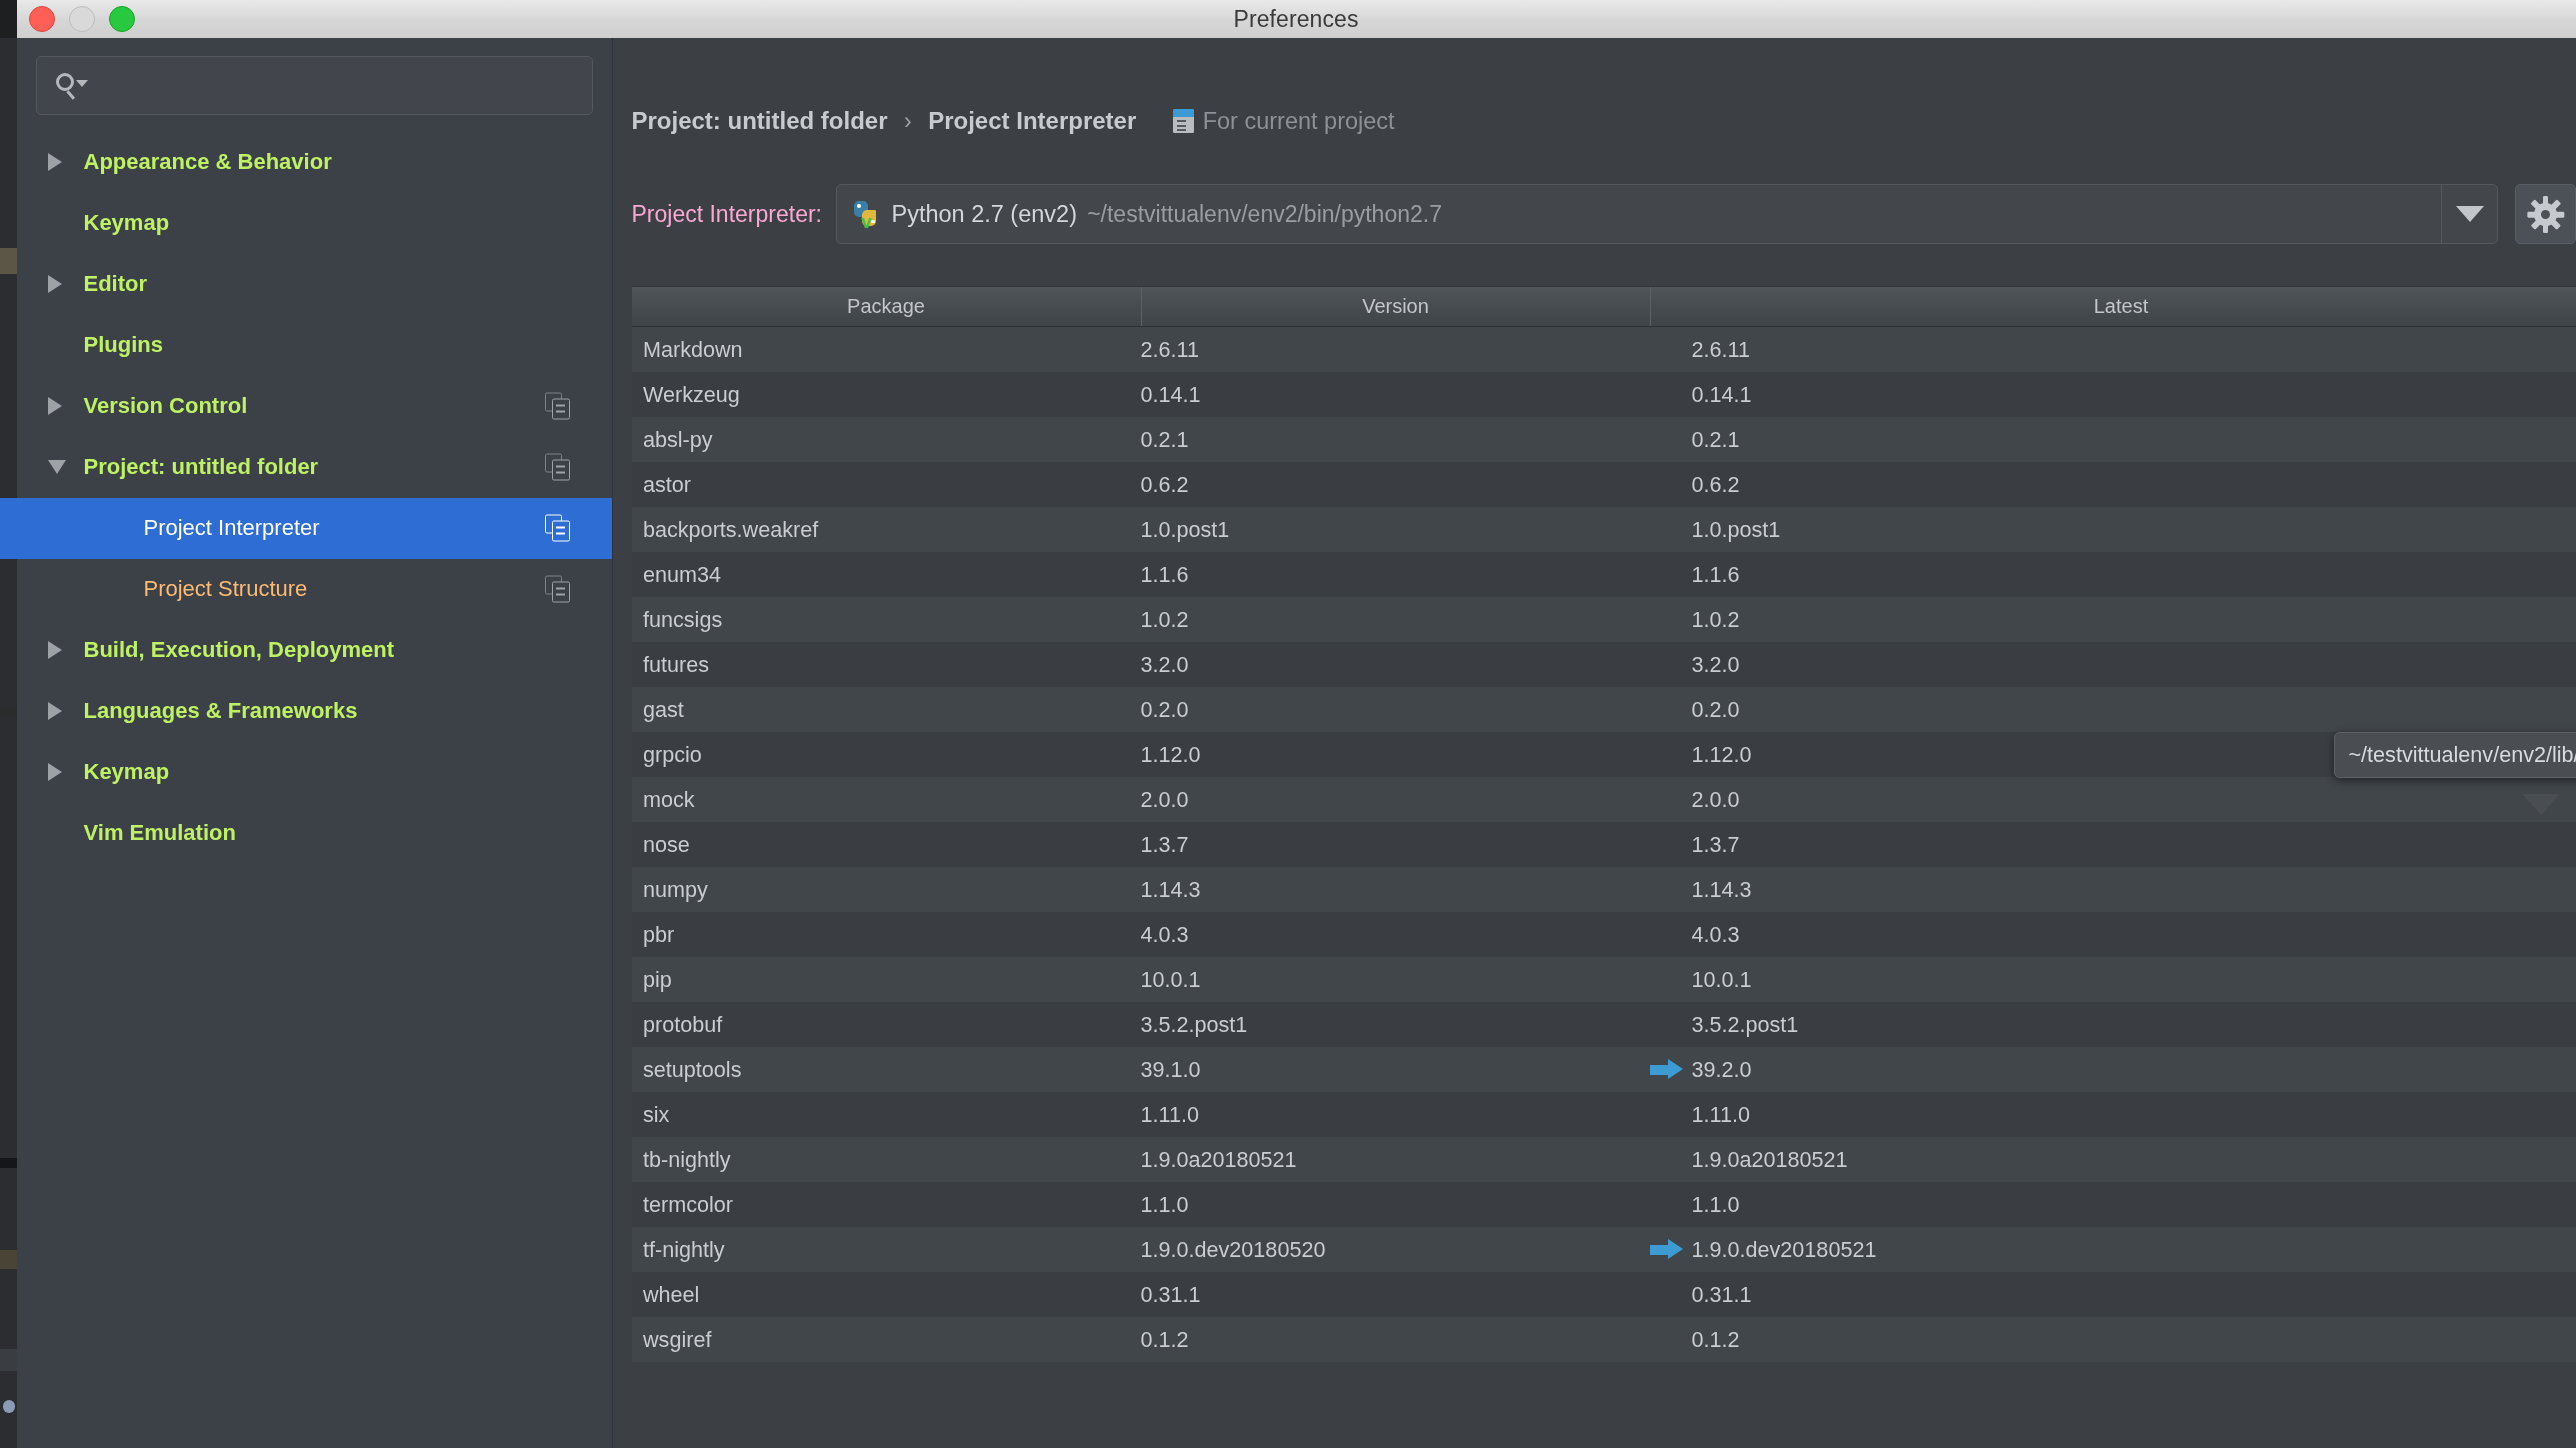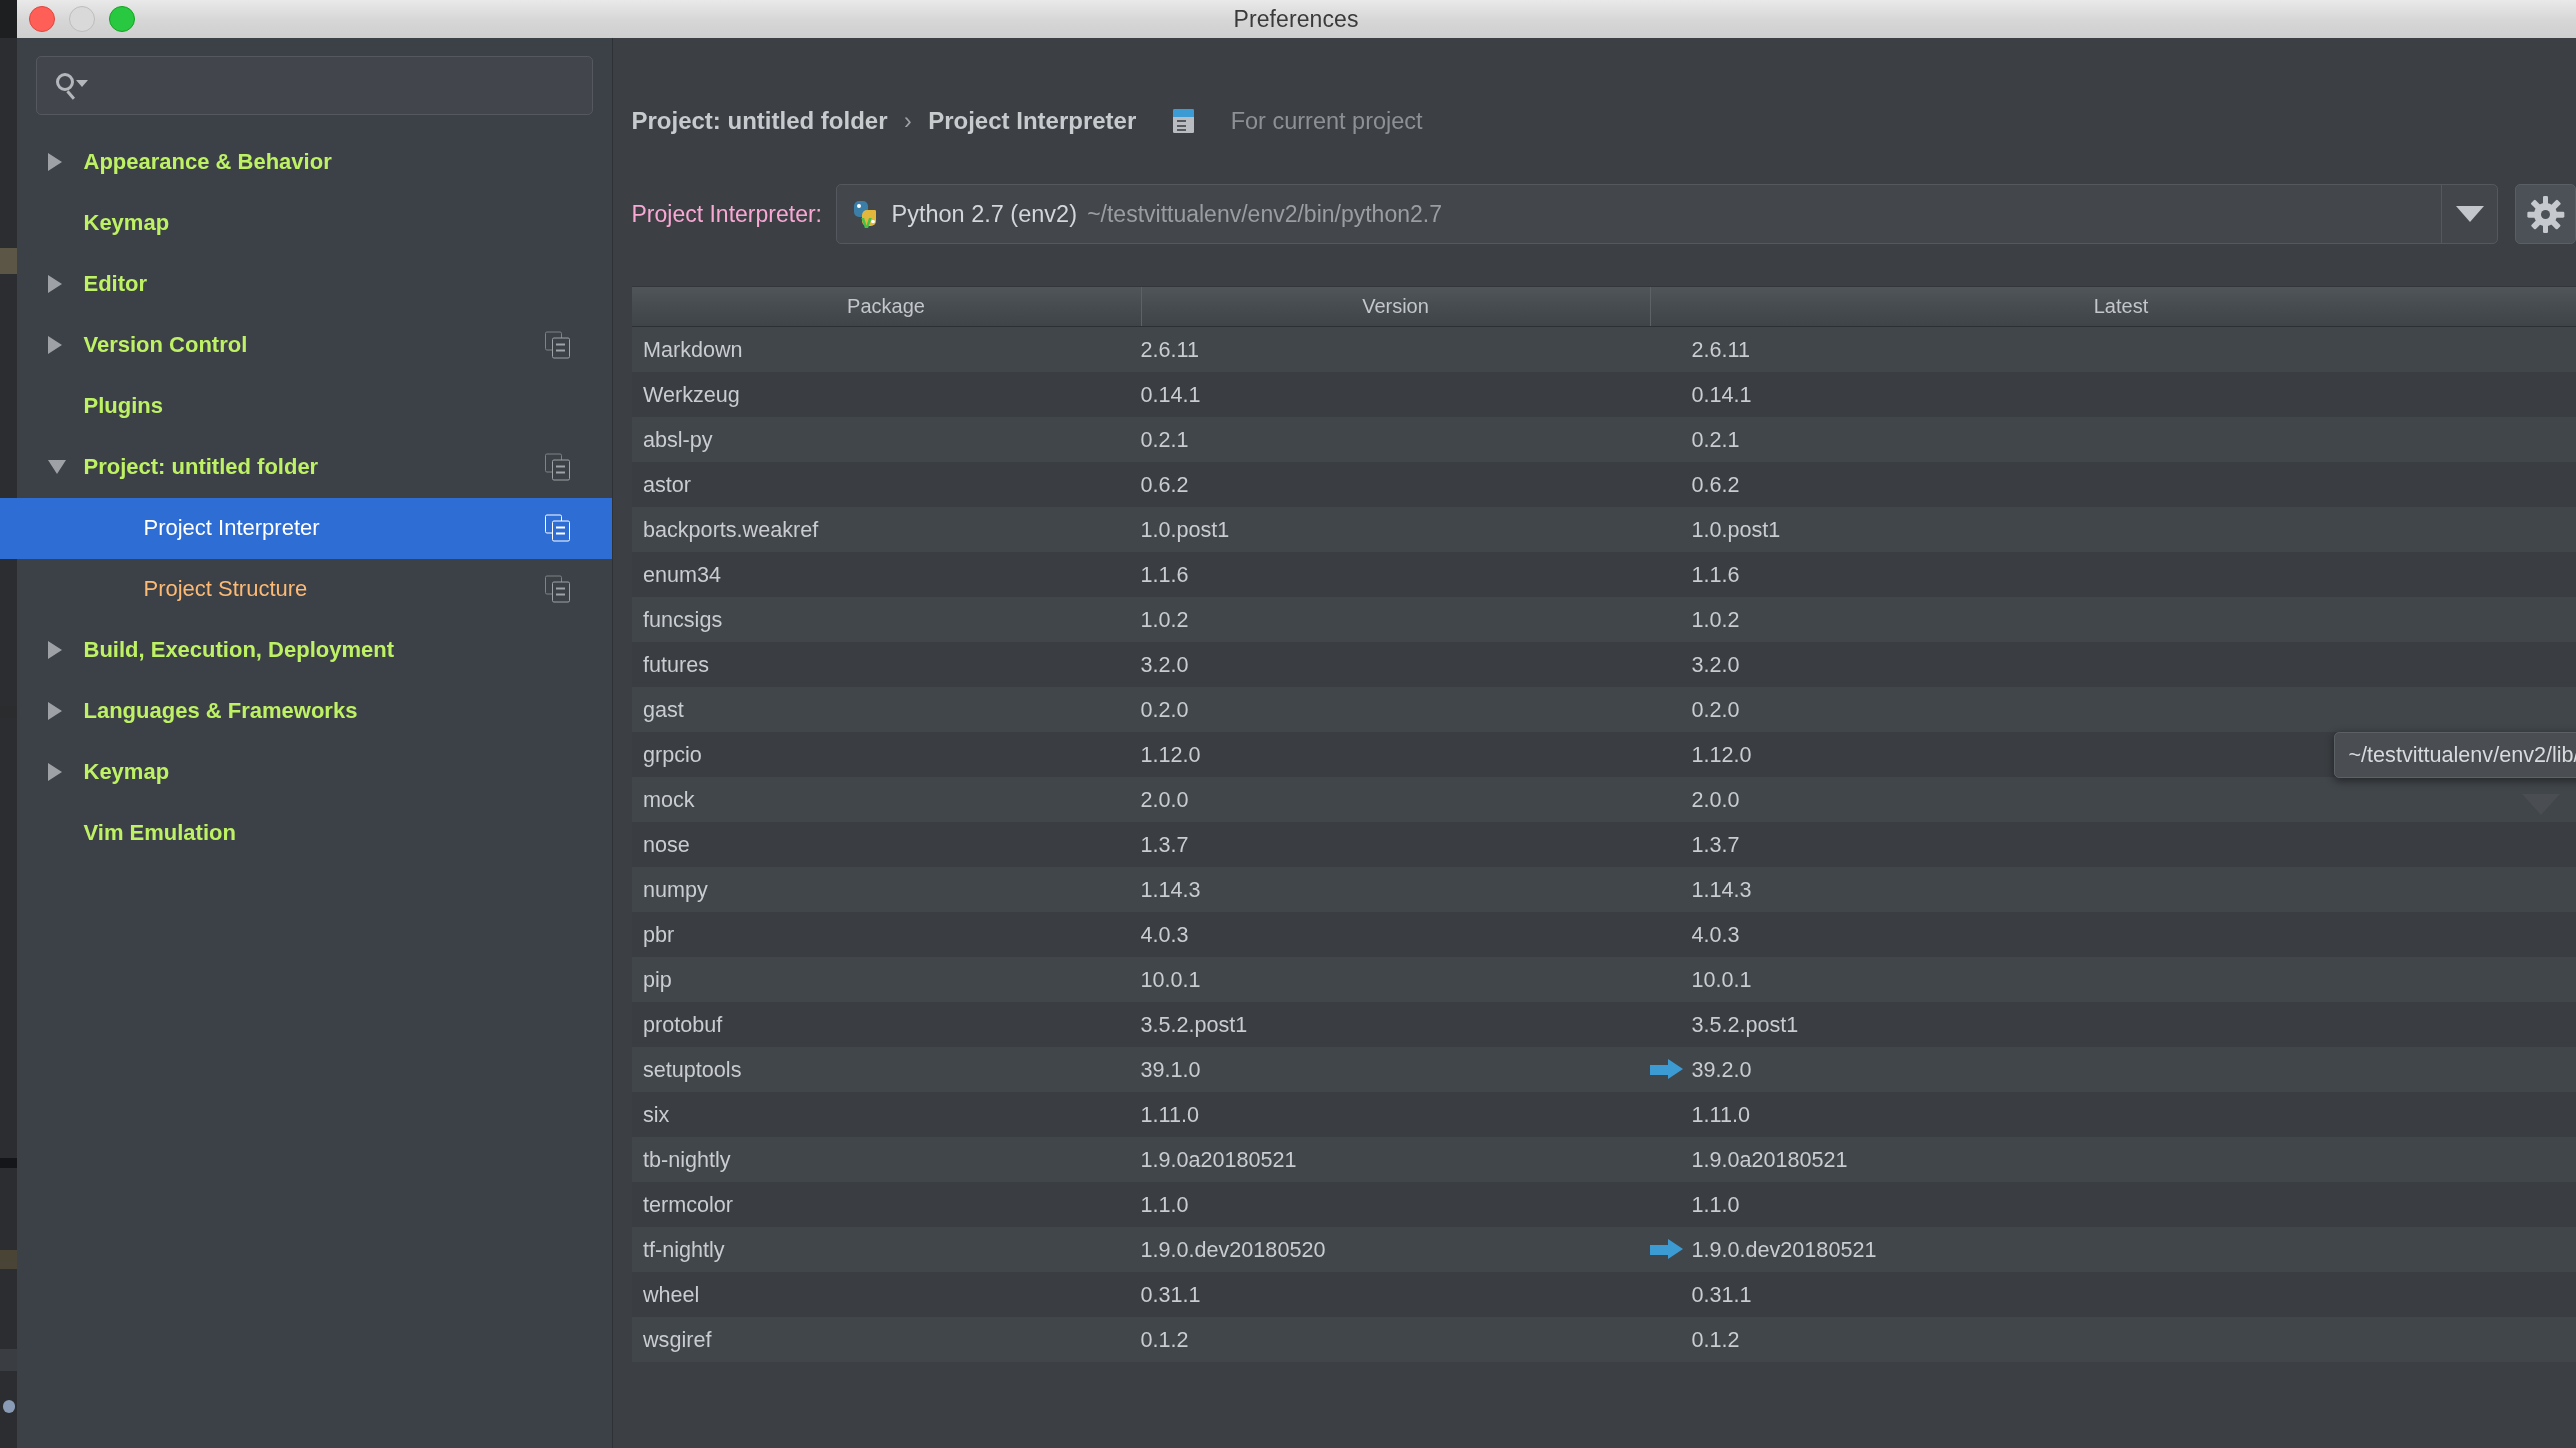--- a/index.html
+++ b/index.html
@@ -73,21 +73,21 @@
   .tree-item.selected .copy-icon .back{border-color:#ffffff;}
   .tree-item.selected .copy-icon .front{border-color:#ffffff;background:#2e6dd3;}
   .tree-item.selected .copy-icon .front .l1,.tree-item.selected .copy-icon .front .l2{background:#ffffff;}
 
   
   .main{flex:1;position:relative;background:#3c4045;overflow:hidden;}
 
   .breadcrumb{position:absolute;left:19px;top:69px;display:flex;align-items:center;white-space:nowrap;}
   .crumb{font-size:24px;font-weight:bold;color:#c8cbce;}
   .crumb-sep{font-size:23px;color:#9ea2a6;margin:0 16.5px;}
-  .scope{display:flex;align-items:center;margin-left:37px;gap:28px;}
+  .scope{display:flex;align-items:center;margin-left:37px;}
   .scope-icon{width:20.4px;height:24px;position:relative;margin-right:9px;}
   .scope-icon .top{position:absolute;left:0;top:0;width:20.4px;height:8.3px;background:#3d9bd4;border-radius:1.3px 1.3px 0 0;}
   .scope-icon .bot{position:absolute;left:0;top:8.3px;width:20.4px;height:16px;background:#b9bcc0;border-radius:0 0 1.3px 1.3px;}
   .scope-icon .bot .r{position:absolute;left:3.8px;width:9px;height:1.9px;background:#55595e;}
   .scope-icon .bot .r1{top:3.2px;}.scope-icon .bot .r2{top:7.6px;}.scope-icon .bot .r3{top:12px;}
   .scope-text{font-size:23.5px;color:#8d9195;}
 
   .interp-row{position:absolute;left:19px;top:146px;right:0;display:flex;align-items:center;}
   .interp-label{font-size:23px;color:#f9a8d4;margin-right:14px;white-space:nowrap;}
   .combo{
@@ -211,36 +211,36 @@
         </div>
 
         <div class="tree-item top">
           <span class="tw">
               <span class="arrow-right"></span>
             </span>
           <span class="tree-label">Editor</span>
         </div>
 
         <div class="tree-item top">
+          <span class="tw"></span>
+          <span class="tree-label">Plugins</span>
+        </div>
+
+        <div class="tree-item top">
           <span class="tw">
               <span class="arrow-right"></span>
             </span>
           <span class="tree-label">Version Control</span>
           <span class="copy-icon">
             <span class="back"></span>
               <span class="front">
                 <span class="l1"></span>
                 <span class="l2"></span>
               </span>
           </span>
-        </div>
-
-        <div class="tree-item top">
-          <span class="tw"></span>
-          <span class="tree-label">Plugins</span>
         </div>
 
         <div class="tree-item top">
           <span class="tw">
               <span class="arrow-down"></span>
             </span>
           <span class="tree-label">Project: untitled folder</span>
           <span class="copy-icon">
             <span class="back"></span>
               <span class="front">

